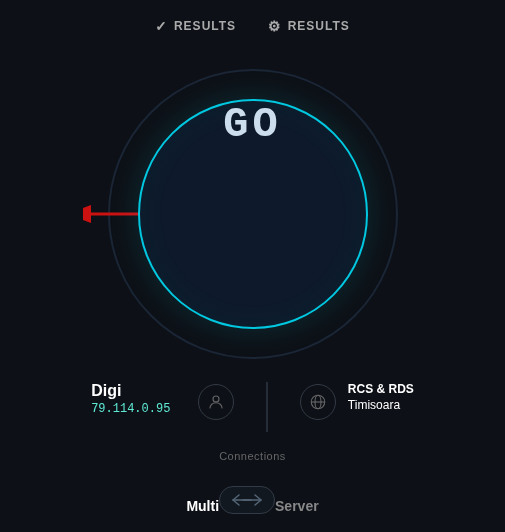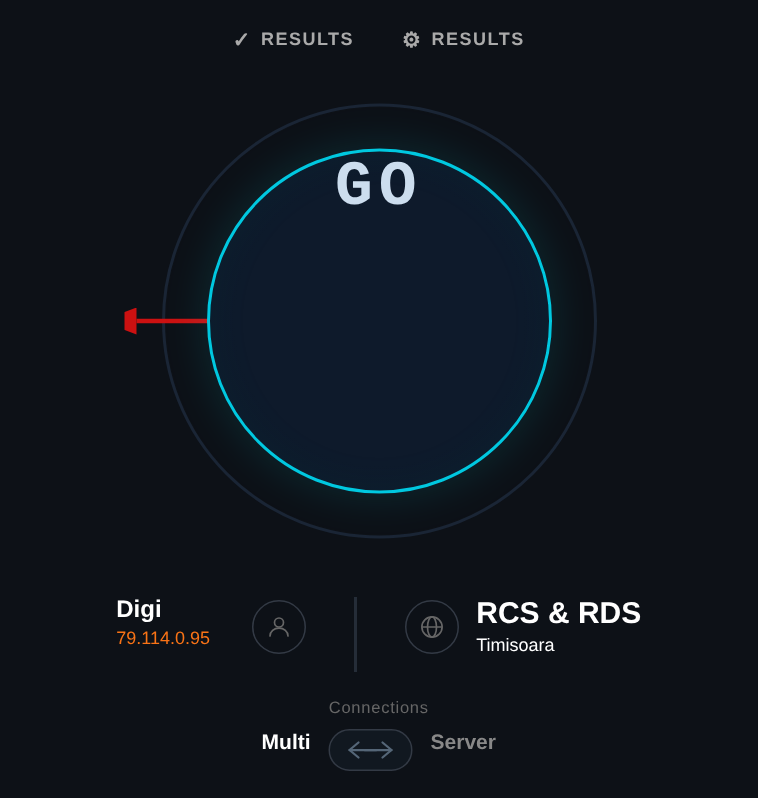--- a/index.html
+++ b/index.html
@@ -95,41 +95,42 @@
       width: 100px;
       height: 40px;
     }
 
     
     .info-row {
       display: flex;
       align-items: flex-start;
       justify-content: center;
       width: 100%;
-      margin-top: 24px;
+      margin-top: 8px;
       gap: 12px;
     }
 
     .info-left {
       display: flex;
       flex-direction: column;
       align-items: flex-start;
       padding-right: 16px;
     }
 
     .info-name {
       font-size: 16px;
       font-weight: 700;
       color: #ffffff;
     }
 
     .info-ip {
       font-size: 12px;
-      color: #f97316;
+      color: #5eead4;
       margin-top: 2px;
+      font-family: Liberation Mono, monospace;
     }
 
     .icon-circle {
       width: 36px;
       height: 36px;
       border-radius: 50%;
       border: 1.5px solid #333a45;
       display: flex;
       align-items: center;
       justify-content: center;
@@ -153,21 +154,21 @@
       padding-left: 0;
     }
 
     .info-right-top {
       display: flex;
       align-items: center;
       gap: 10px;
     }
 
     .server-name {
-      font-size: 20px;
+      font-size: 12px;
       font-weight: 700;
       color: #ffffff;
     }
 
     .server-location {
       font-size: 12px;
       color: #ffffff;
       margin-top: 2px;
     }
 
@@ -185,27 +186,27 @@
       flex-direction: column;
       align-items: center;
       margin-top: 18px;
       width: 100%;
     }
 
     .connections-label {
       font-size: 11px;
       color: #666;
       letter-spacing: 0.5px;
-      margin-bottom: 8px;
+      margin-bottom: 24px;
     }
 
     .connections-toggle {
       display: flex;
-      align-items: flex-start;
-      gap: 12px;
+      align-items: flex-end;
+      gap: 0;
     }
 
     .conn-option {
       font-size: 14px;
       font-weight: 600;
       color: #888;
       cursor: pointer;
     }
 
     .conn-option.active { color: #ffffff; }

